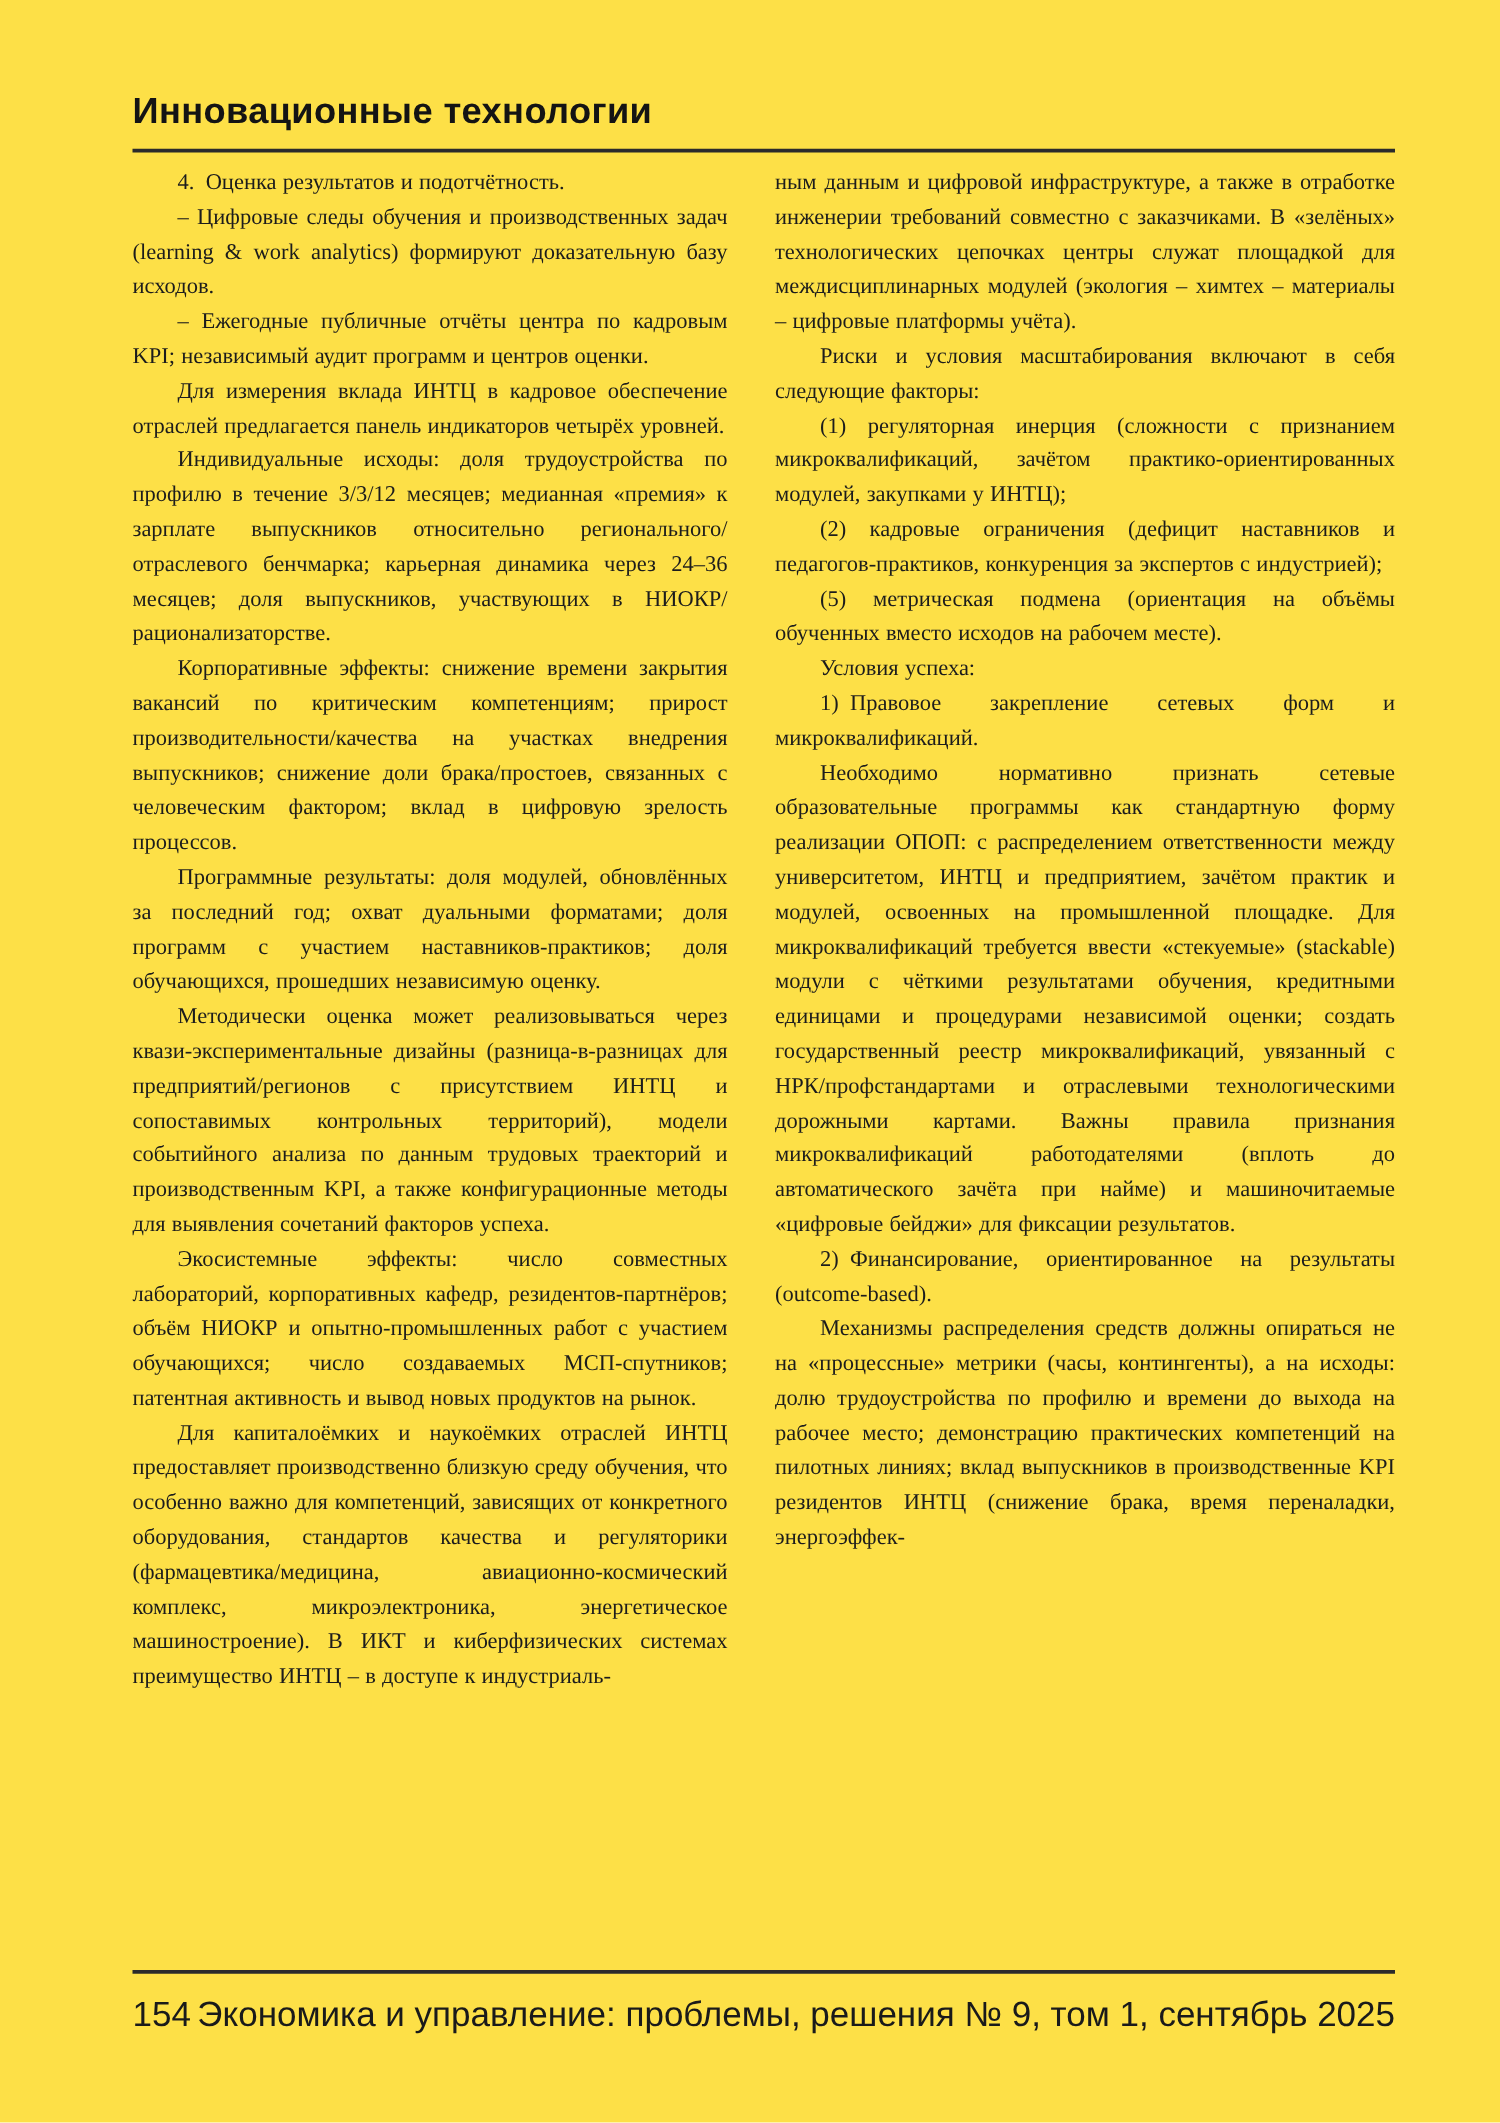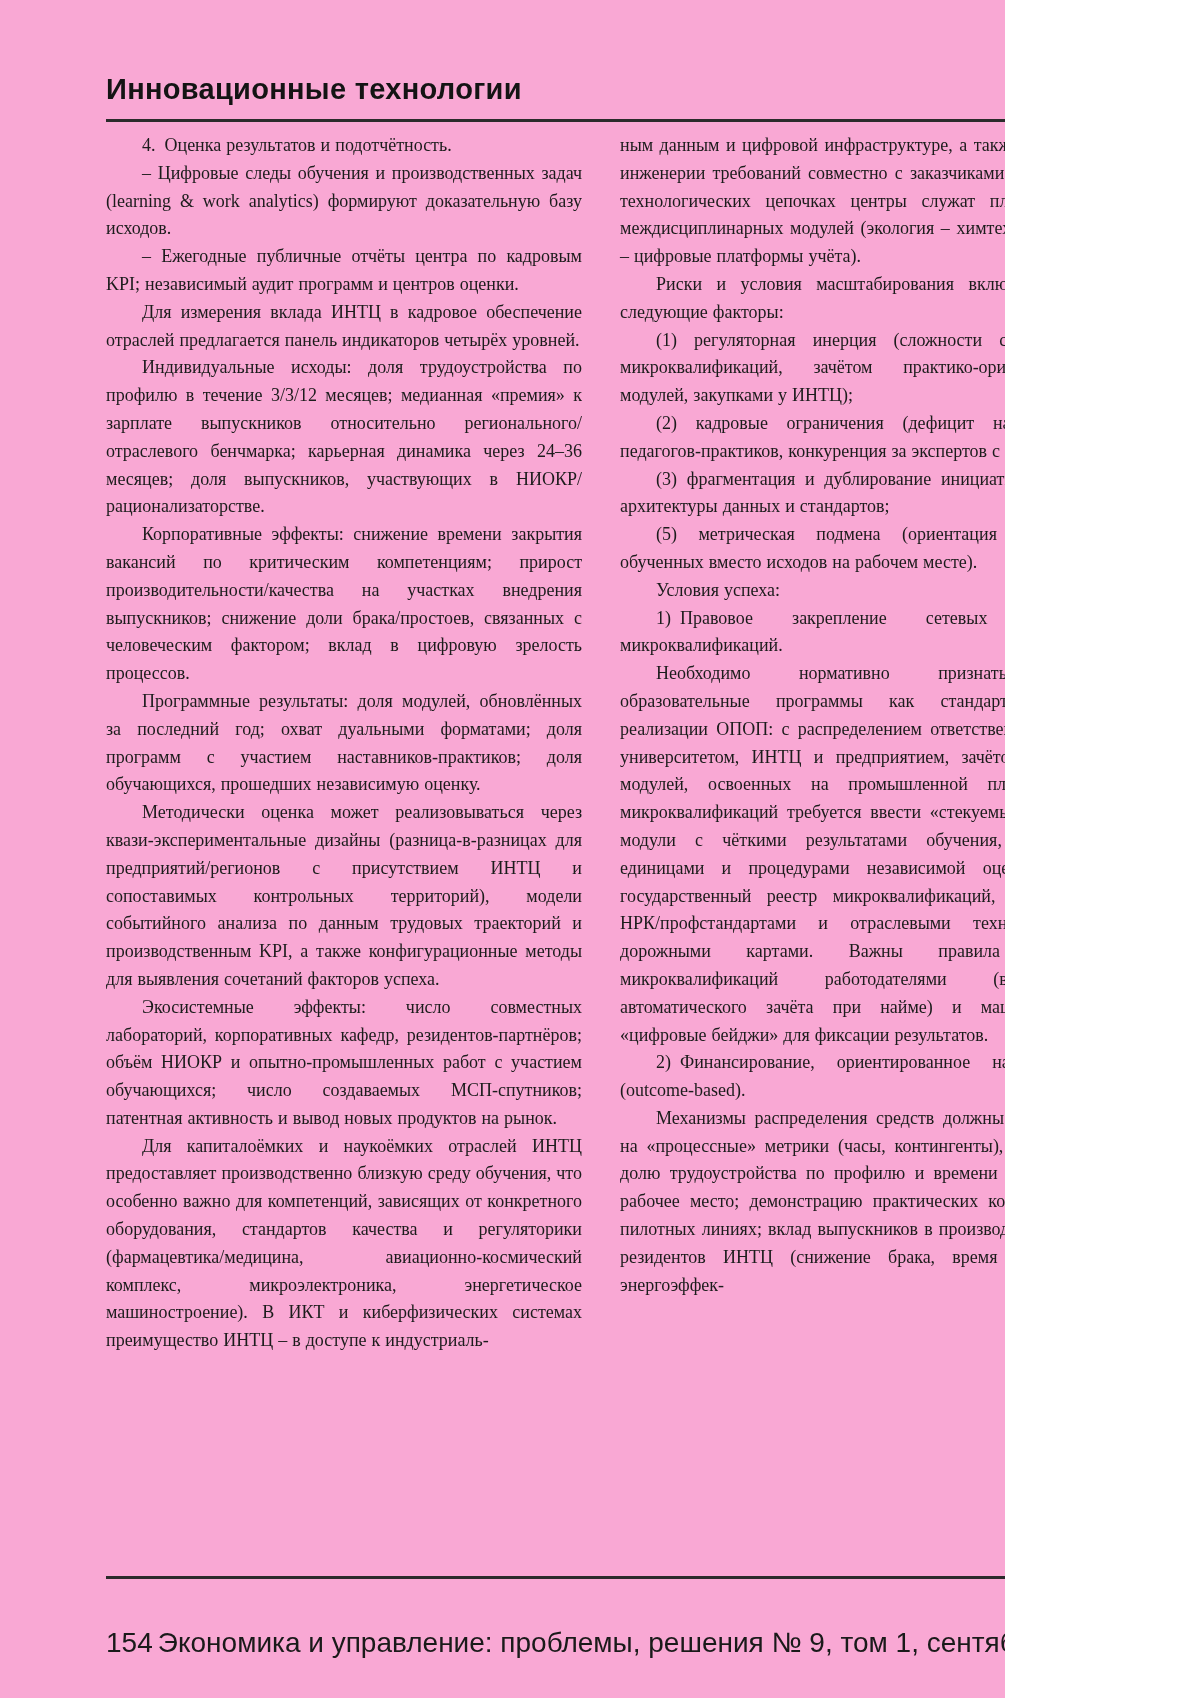--- a/index.html
+++ b/index.html
@@ -1,20 +1,20 @@
 <!DOCTYPE html>
 <html lang="ru"><head>
 <meta charset="utf-8">
 <style>
   html, body { margin: 0; padding: 0; background: #ffffff; }
   .page {
     position: relative;
-    width: 1005px;
+    width: 1200px;
     height: 1698px;
-    background: #f9a8d4;
+    background: #fde047;
     overflow: hidden;
     font-family: "Liberation Serif", serif;
     color: #1c1c1c;
   }
   .running-head {
     position: absolute;
     left: 106px;
     top: 74px;
     font-family: "Liberation Sans", sans-serif;
     font-weight: bold;
@@ -66,21 +66,20 @@
     position: absolute;
     left: 106px;
     width: 1010px;
     top: 1596px;
     display: flex;
     justify-content: space-between;
     align-items: baseline;
     font-family: "Liberation Sans", sans-serif;
     font-size: 28px;
     color: #1a1a1a;
-    margin-top: 31px;
   }
   .footer .journal { text-align: left; }
 </style>
 </head>
 <body>
 
 <div class="page">
 
   <div class="running-head">Инновационные технологии</div>
 
@@ -97,21 +96,20 @@
         <p class="para">Программные результаты: доля модулей, обновлённых за последний год; охват дуальными форматами; доля программ с участием наставников-практиков; доля обучающихся, прошедших независимую оценку.</p>
         <p class="para">Методически оценка может реализовываться через квази-экспериментальные дизайны (разница-в-разницах для предприятий/регионов с присутствием ИНТЦ и сопоставимых контрольных территорий), модели событийного анализа по данным трудовых траекторий и производственным KPI, а также конфигурационные методы для выявления сочетаний факторов успеха.</p>
         <p class="para">Экосистемные эффекты: число совместных лабораторий, корпоративных кафедр, резидентов-партнёров; объём НИОКР и опытно-промышленных работ с участием обучающихся; число создаваемых МСП-спутников; патентная активность и вывод новых продуктов на рынок.</p>
         <p class="para">Для капиталоёмких и наукоёмких отраслей ИНТЦ предоставляет производственно близкую среду обучения, что особенно важно для компетенций, зависящих от конкретного оборудования, стандартов качества и регуляторики (фармацевтика/медицина, авиационно-космический комплекс, микроэлектроника, энергетическое машиностроение). В ИКТ и киберфизических системах преимущество ИНТЦ – в доступе к индустриаль-</p>
       </div>
     <div class="col col-right">
         <p class="para no-indent">ным данным и цифровой инфраструктуре, а также в отработке инженерии требований совместно с заказчиками. В «зелёных» технологических цепочках центры служат площадкой для междисциплинарных модулей (экология – химтех – материалы – цифровые платформы учёта).</p>
         <p class="para">Риски и условия масштабирования включают в себя следующие факторы:</p>
         <p class="para">(1) регуляторная инерция (сложности с признанием микроквалификаций, зачётом практико-ориентированных модулей, закупками у ИНТЦ);</p>
         <p class="para">(2) кадровые ограничения (дефицит наставников и педагогов-практиков, конкуренция за экспертов с индустрией);</p>
-        <p class="para">(3) фрагментация и дублирование инициатив без общей архитектуры данных и стандартов;</p>
         <p class="para">(5) метрическая подмена (ориентация на объёмы обученных вместо исходов на рабочем месте).</p>
         <p class="para">Условия успеха:</p>
         <p class="para">1) Правовое закрепление сетевых форм и микроквалификаций.</p>
         <p class="para">Необходимо нормативно признать сетевые образовательные программы как стандартную форму реализации ОПОП: с распределением ответственности между университетом, ИНТЦ и предприятием, зачётом практик и модулей, освоенных на промышленной площадке. Для микроквалификаций требуется ввести «стекуемые» (stackable) модули с чёткими результатами обучения, кредитными единицами и процедурами независимой оценки; создать государственный реестр микроквалификаций, увязанный с НРК/профстандартами и отраслевыми технологическими дорожными картами. Важны правила признания микроквалификаций работодателями (вплоть до автоматического зачёта при найме) и машиночитаемые «цифровые бейджи» для фиксации результатов.</p>
         <p class="para">2) Финансирование, ориентированное на результаты (outcome-based).</p>
         <p class="para">Механизмы распределения средств должны опираться не на «процессные» метрики (часы, контингенты), а на исходы: долю трудоустройства по профилю и времени до выхода на рабочее место; демонстрацию практических компетенций на пилотных линиях; вклад выпускников в производственные KPI резидентов ИНТЦ (снижение брака, время переналадки, энергоэффек-</p>
       </div>
   </div>
 
   <div class="foot-rule"></div>

